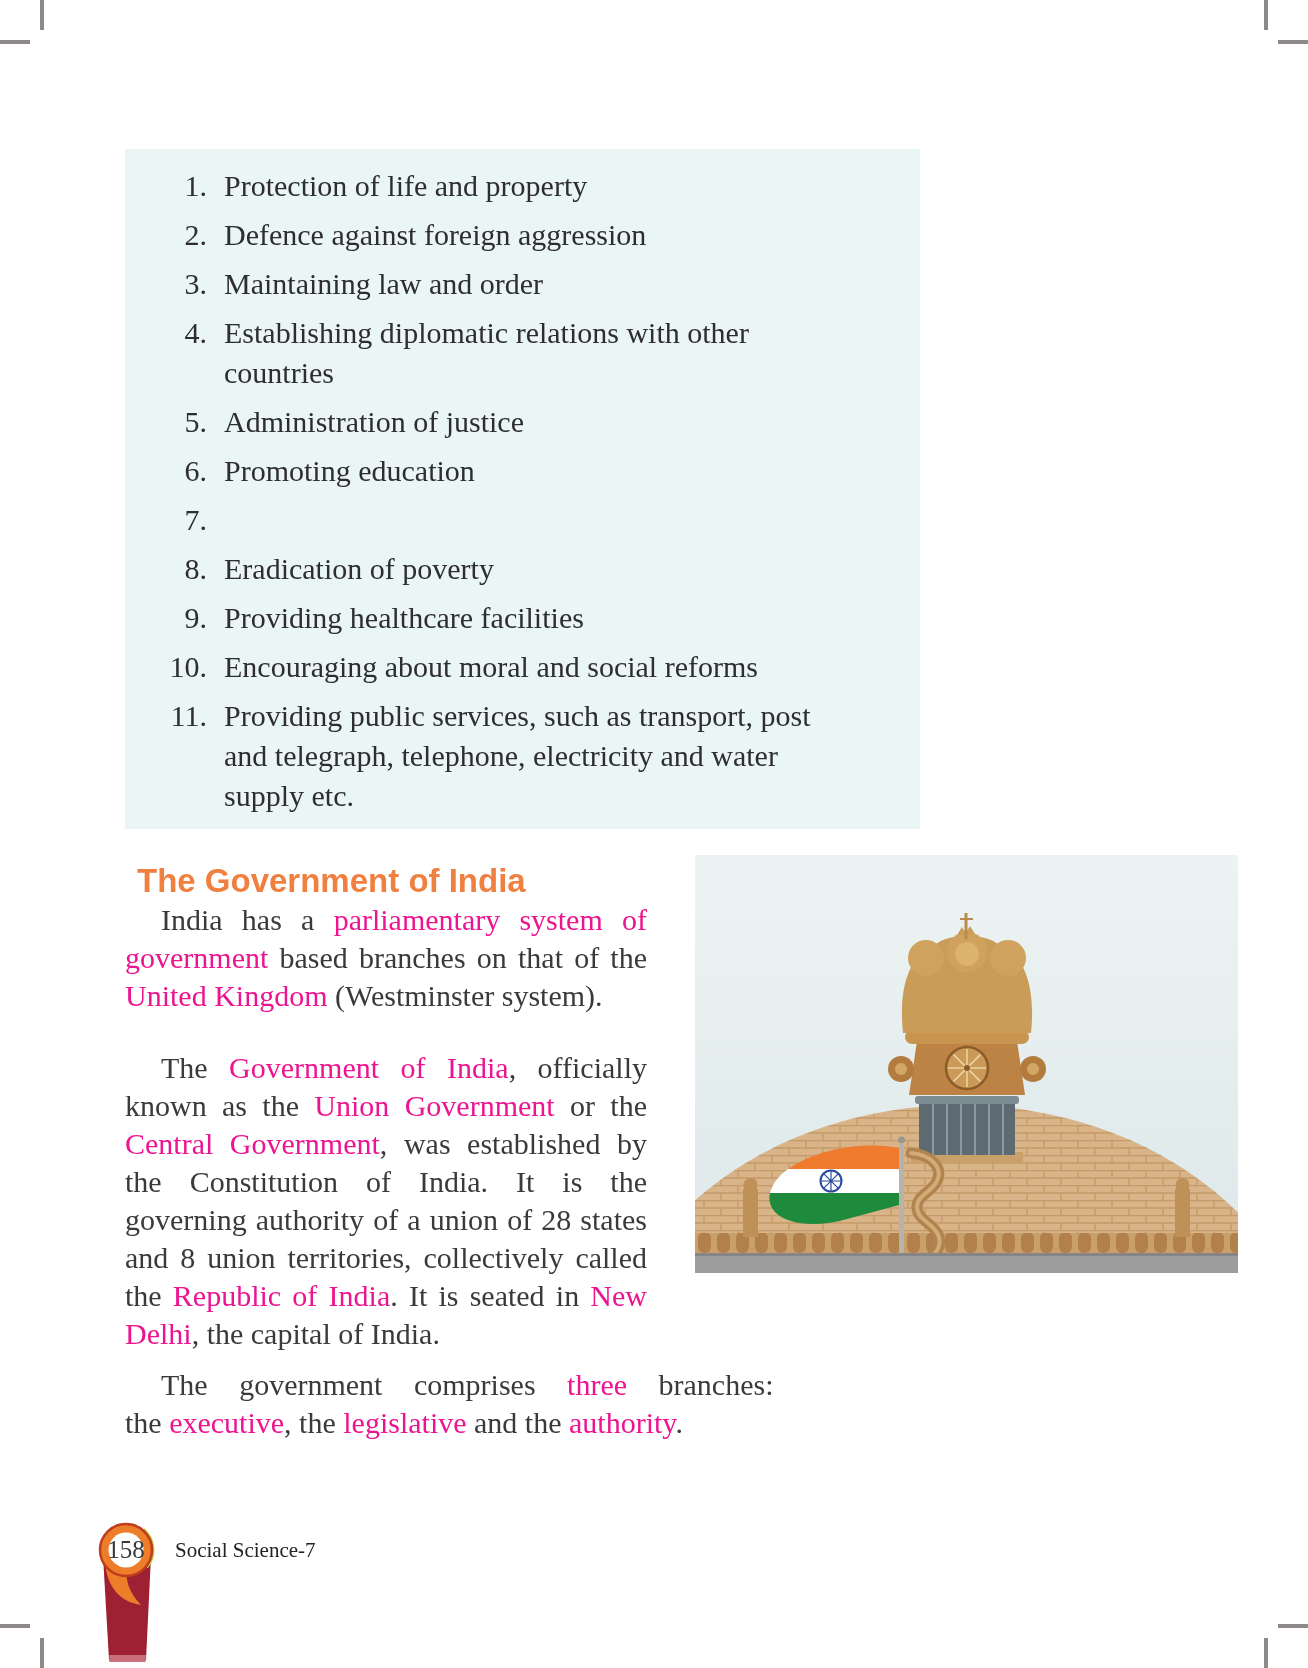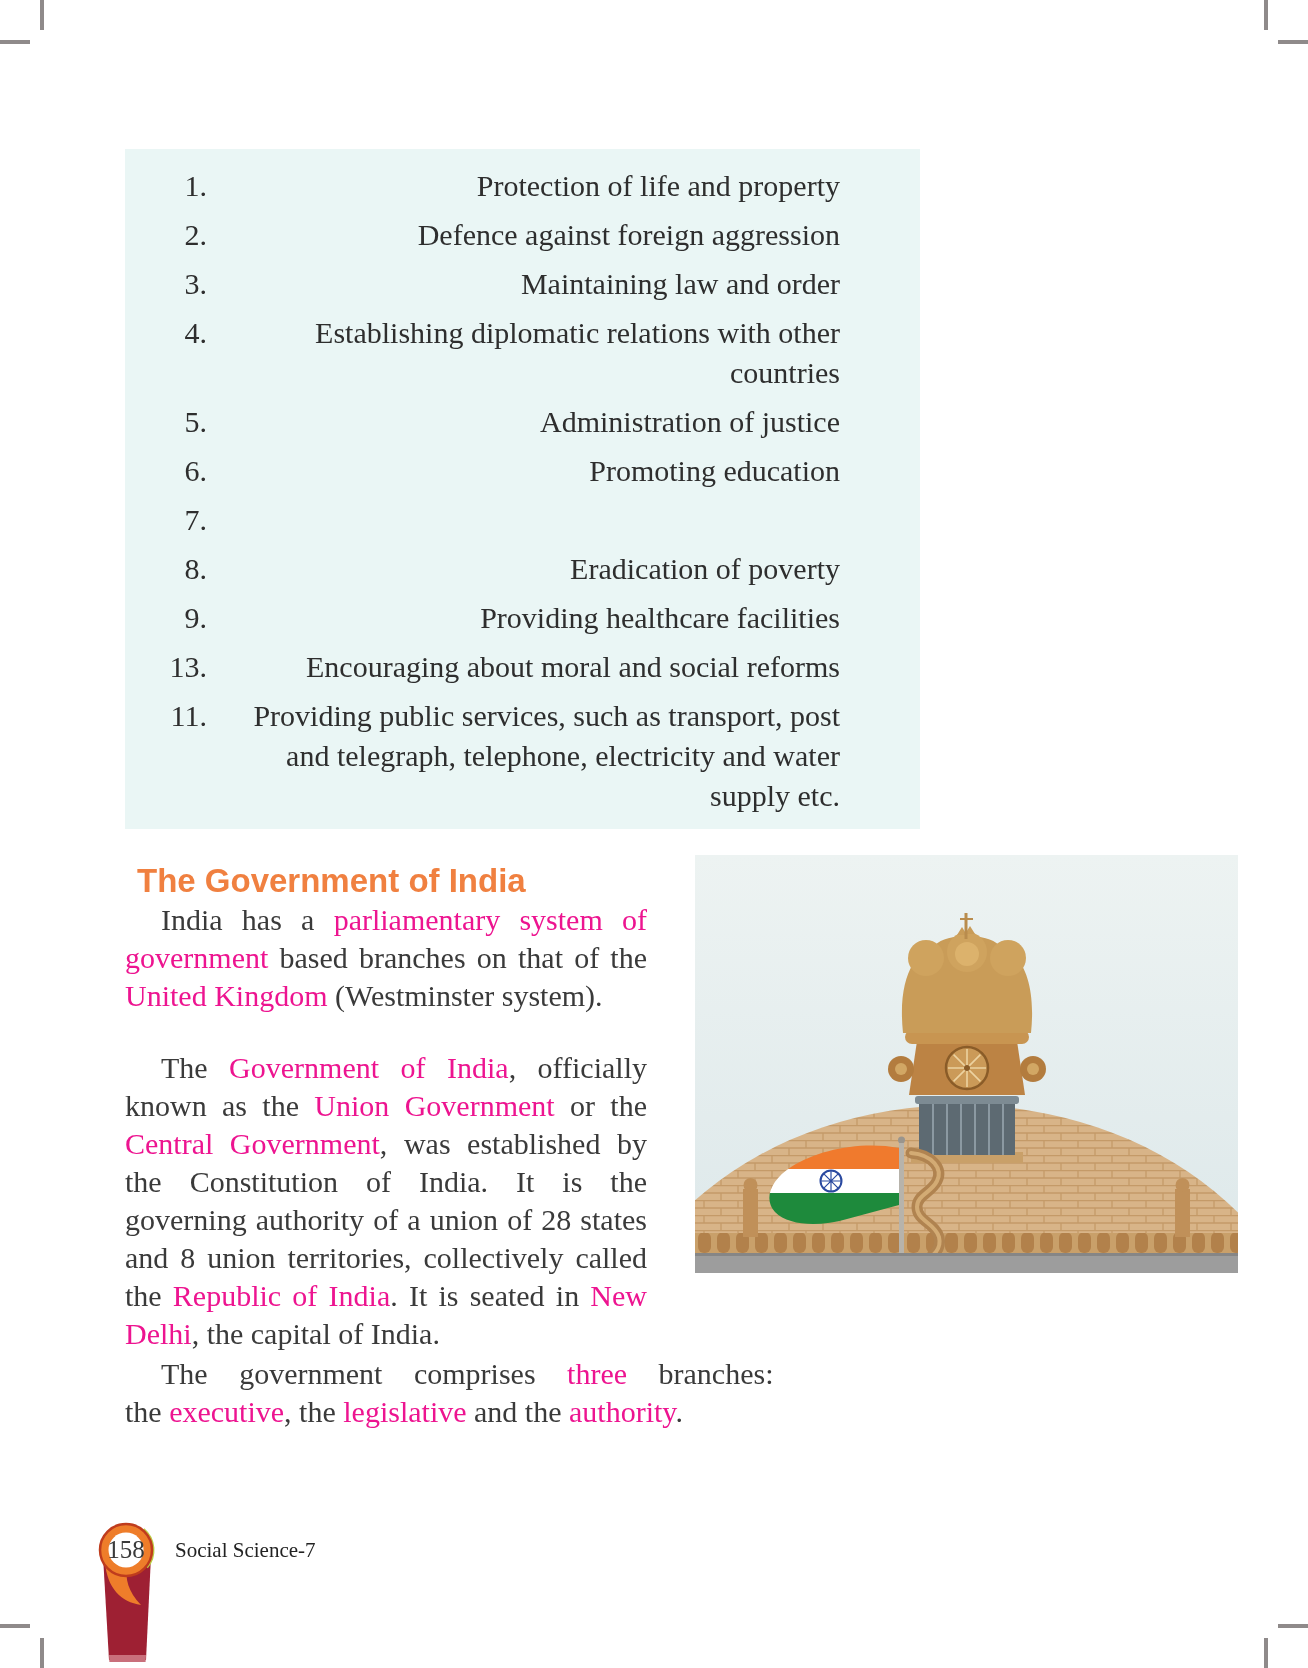--- a/index.html
+++ b/index.html
@@ -6,33 +6,33 @@
   .page{position:relative;width:1308px;height:1668px;background:#ffffff;overflow:hidden;
         font-family:"Liberation Serif",serif;}
   .mark{position:absolute;background:#8f8a8a;}
 
   
   .listbox{position:absolute;left:125px;top:149px;width:795px;height:680px;background:#eaf6f5;}
   .listbox ul{list-style:none;margin:0;padding:17px 80px 0 20px;}
   .listbox li{display:flex;align-items:flex-start;margin-bottom:9px;
               font-size:30px;line-height:40px;color:#2e2e2e;}
   .listbox .num{flex:0 0 62px;text-align:right;margin-right:17px;}
-  .listbox .txt{flex:1 1 auto;text-align:right;}
+  .listbox .txt{flex:1 1 auto;}
 
   
   .sec-title{position:absolute;left:125px;top:849px;margin:12px;
              font-family:"Liberation Sans",sans-serif;font-weight:bold;
              font-size:33px;line-height:40px;color:#f08040;}
 
   
   .bodytext{position:absolute;left:125px;top:901px;width:722px;
             font-size:30px;line-height:38px;color:#3a3a3a;text-align:justify;}
   .bodytext p{margin:0;text-indent:36px;}
   .bodytext p.p2{margin-top:34px;}
-  .bodytext p.p3{margin-top:2px;}
+  .bodytext p.p3{margin-top:13px;}
   .photo-spacer{float:right;width:200px;height:395px;}
   .pink{color:#ed1490;}
   .stretch{word-spacing:24px;}
 
   
   .photo{position:absolute;left:695px;top:855px;width:543px;height:418px;overflow:hidden;}
 
   
   .badge-num{position:absolute;left:100px;top:1534px;width:52px;height:32px;
              text-align:center;font-size:25px;line-height:32px;color:#3b3b3b;}
@@ -94,21 +94,21 @@
           <span class="num">8.</span>
           <span class="txt">Eradication of poverty</span>
         </li>
 
         <li>
           <span class="num">9.</span>
           <span class="txt">Providing healthcare facilities</span>
         </li>
 
         <li>
-          <span class="num">13.</span>
+          <span class="num">10.</span>
           <span class="txt">Encouraging about moral and social reforms</span>
         </li>
 
         <li>
           <span class="num">11.</span>
           <span class="txt">Providing public services, such as transport, post and telegraph, telephone, electricity and water supply etc.</span>
         </li>
       </ul>
   </div>
 

